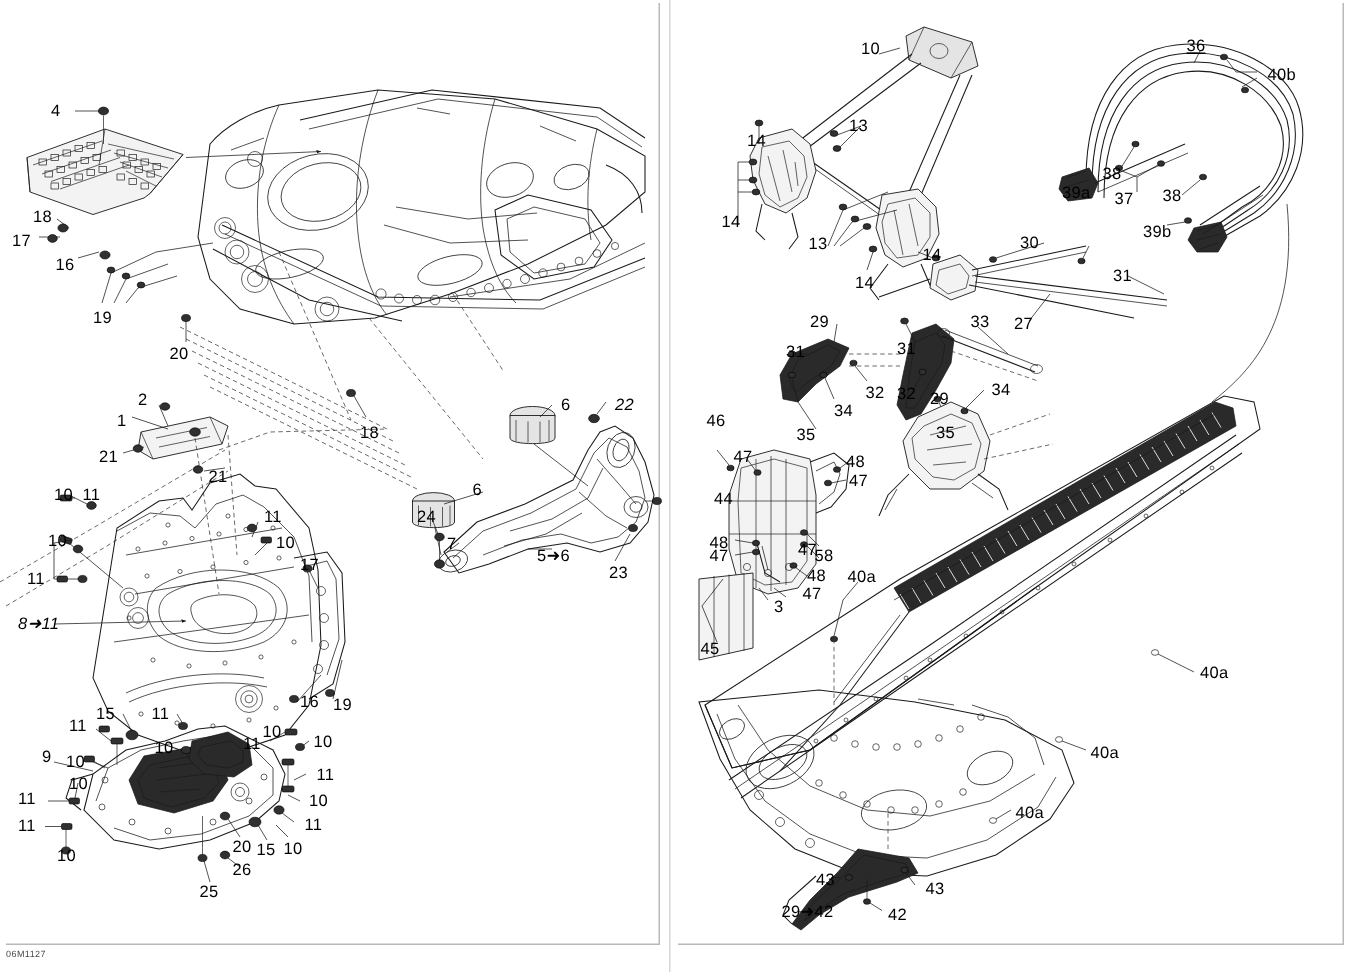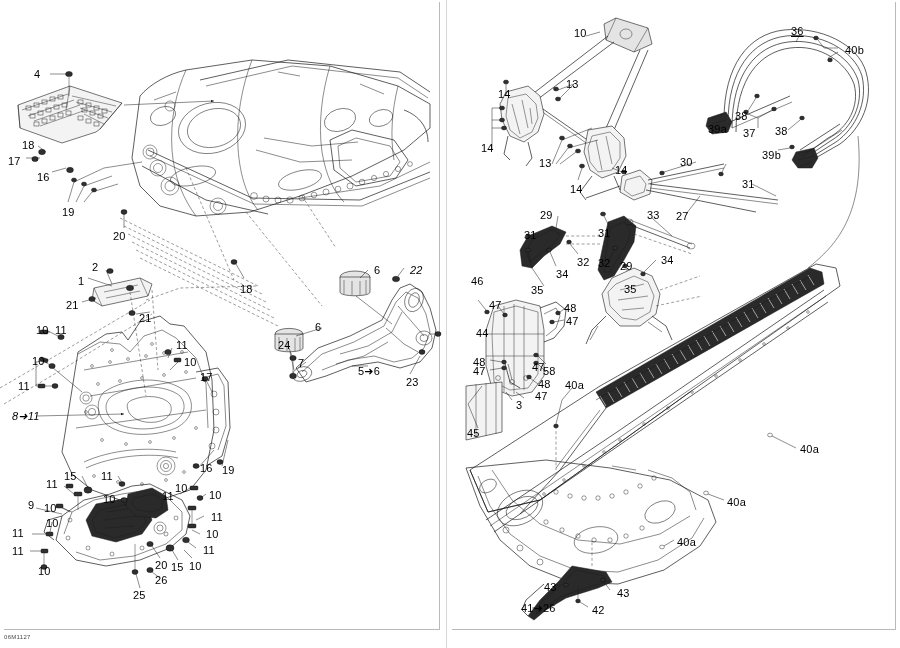--- a/index.html
+++ b/index.html
@@ -872,19 +872,19 @@
       <div class="label" style="left: 538px; top: 379px;">48</div>
       <div class="label" style="left: 535px; top: 391px;">47</div>
       <div class="label" style="left: 516px; top: 400px;">3</div>
       <div class="label" style="left: 565px; top: 380px;">40a</div>
       <div class="label" style="left: 800px; top: 444px;">40a</div>
       <div class="label" style="left: 467px; top: 428px;">45</div>
       <div class="label" style="left: 727px; top: 497px;">40a</div>
       <div class="label" style="left: 677px; top: 537px;">40a</div>
       <div class="label" style="left: 544px; top: 582px;">43</div>
       <div class="label" style="left: 617px; top: 588px;">43</div>
-      <div class="label" style="left: 521px; top: 603px;">41➜26</div>
+      <div class="label" style="left: 521px; top: 603px;">29➜42</div>
       <div class="label" style="left: 592px; top: 605px;">42</div>
     </div>
 
   <div class="footer-code">06M1127</div>
 
 </div>
 
 </body></html>

